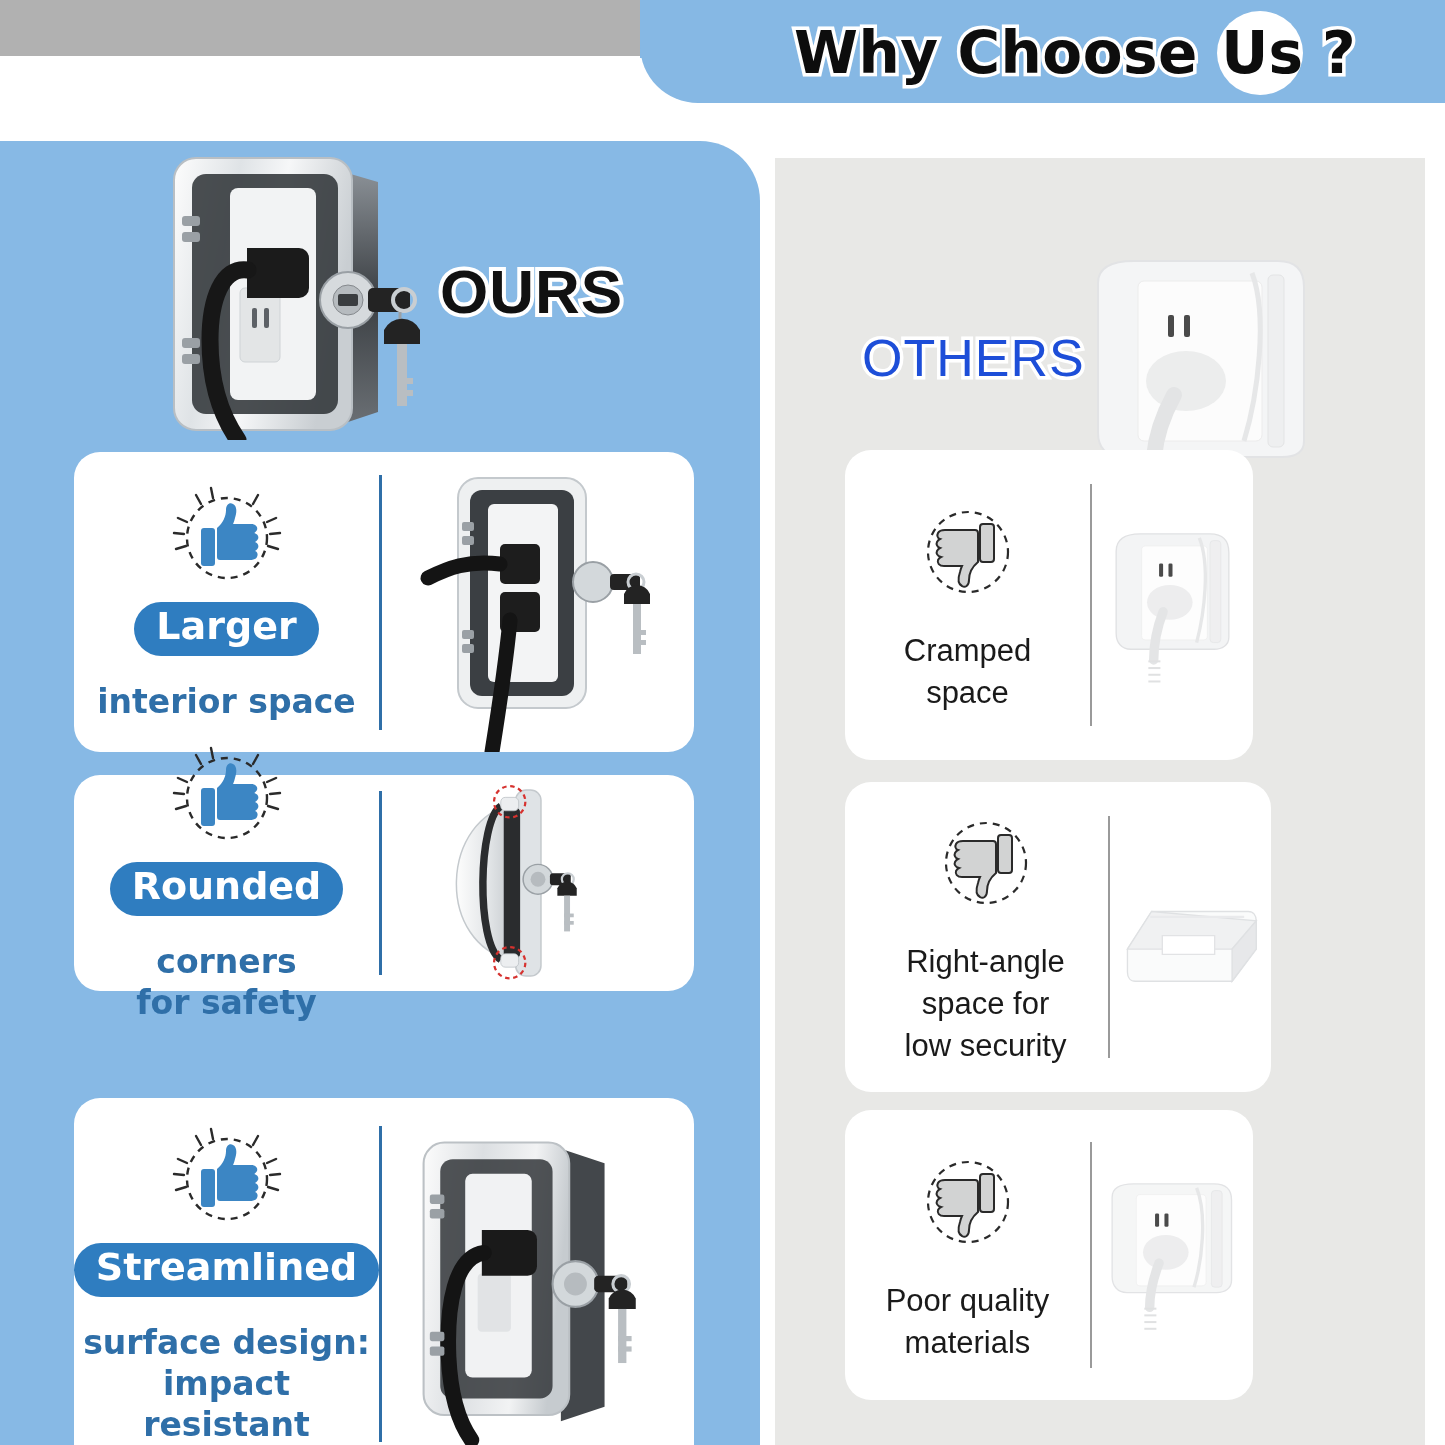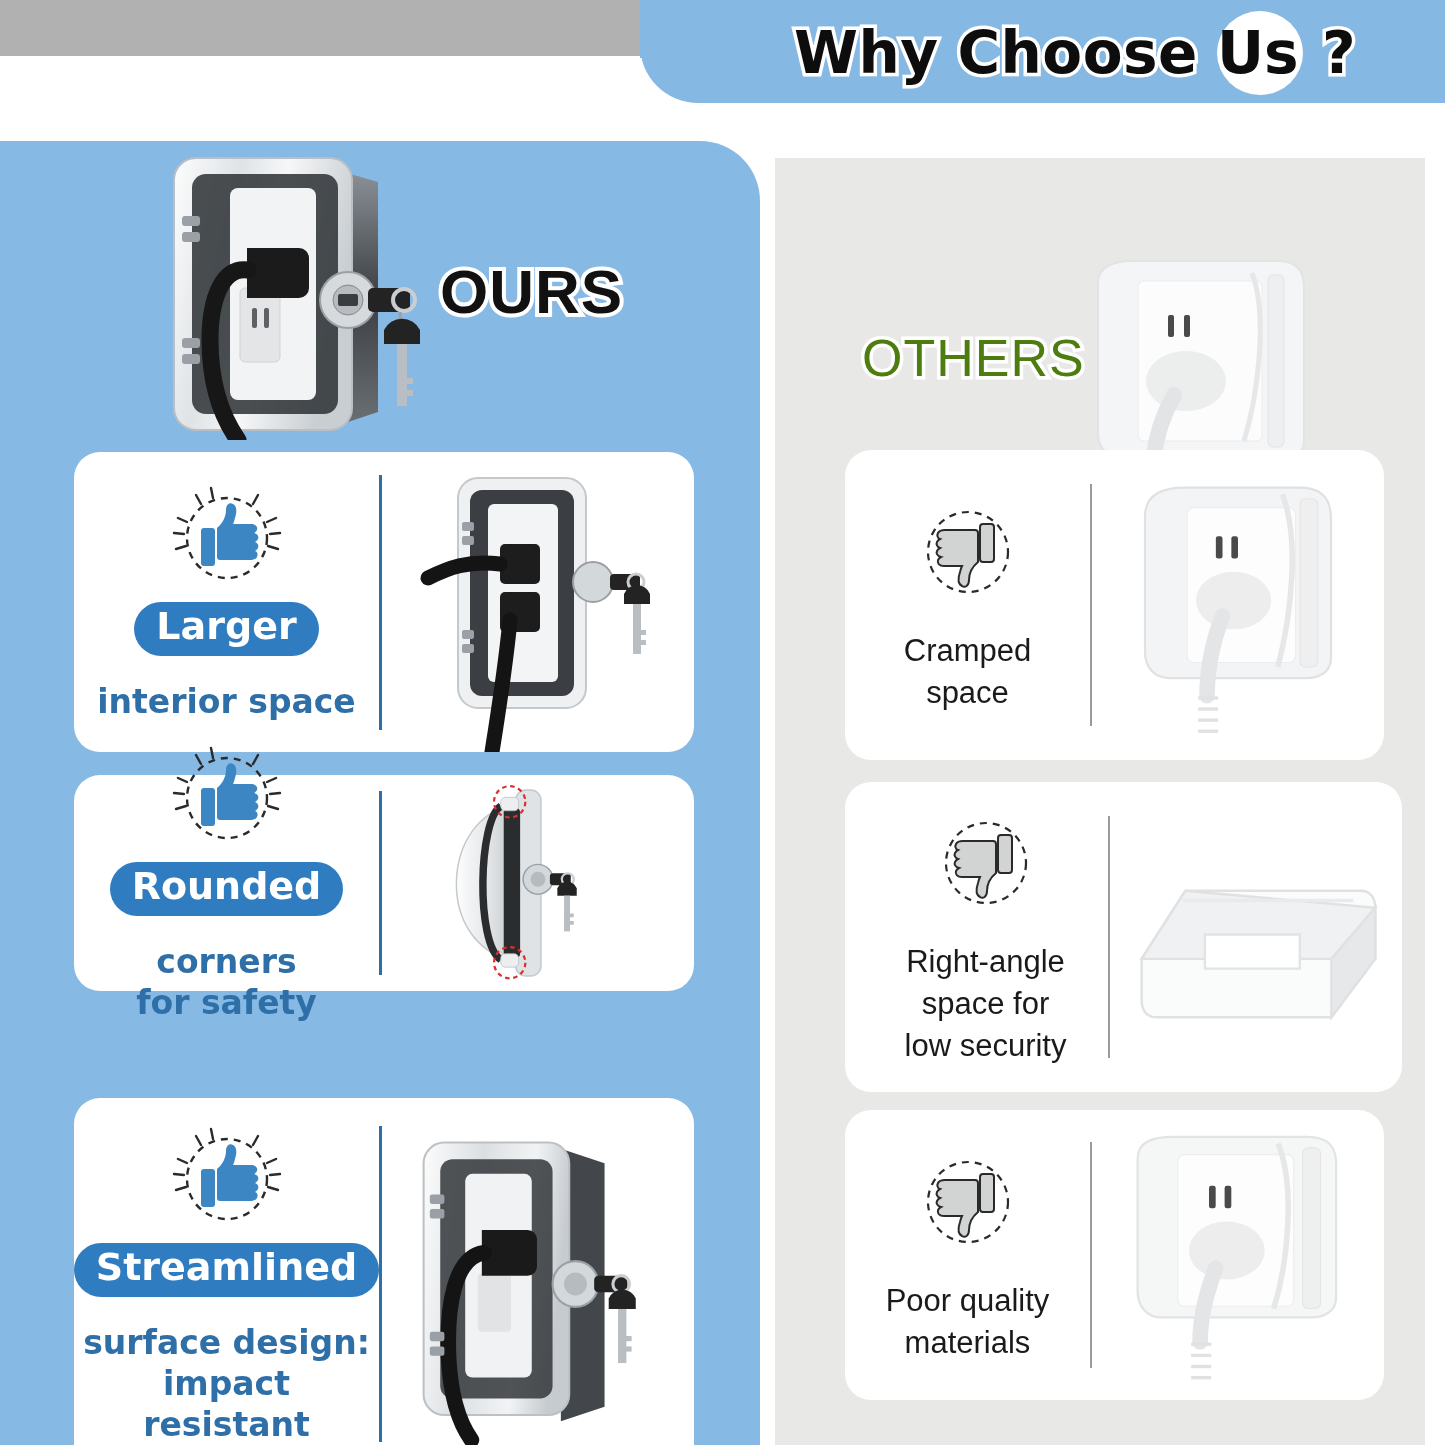--- a/index.html
+++ b/index.html
@@ -10,47 +10,47 @@
   .top-gray{position:absolute;left:0;top:0;width:640px;height:56px;background:#b1b1b1;}
   .top-blue{position:absolute;left:640px;top:0;width:805px;height:103px;background:#86b8e4;
             border-bottom-left-radius:58px;}
   .top-blue-fill{position:absolute;left:640px;top:0;width:805px;height:58px;background:#86b8e4;}
 
   .title{position:absolute;left:745px;top:12px;width:660px;height:82px;
          display:flex;align-items:center;justify-content:center;gap:19px;}
   .title-txt{font-size:58px;font-weight:bold;color:#0d0d0d;letter-spacing:.5px;
              -webkit-text-stroke:7px #ffffff;paint-order:stroke fill;
              font-family:"DejaVu Sans",sans-serif;}
-  .title-us-wrap{position:relative;display:inline-flex;align-items:center;justify-content:flex-start;
+  .title-us-wrap{position:relative;display:inline-flex;align-items:center;justify-content:flex-end;
                  width:86px;height:84px;}
   .title-us-ell{position:absolute;left:0;top:0;width:86px;height:84px;background:#ffffff;
                 border-radius:50%;}
   .title-us{position:relative;font-size:58px;font-weight:bold;color:#0d0d0d;
             font-family:"DejaVu Sans",sans-serif;}
 
   
   .panel-left{position:absolute;left:0;top:141px;width:760px;height:1304px;background:#87b9e5;
               border-top-right-radius:60px;}
   .panel-right{position:absolute;left:775px;top:158px;width:650px;height:1287px;background:#e8e8e6;}
 
   
   .hero-ours{position:absolute;left:152px;top:140px;width:300px;height:300px;}
   .hero-others{position:absolute;left:1082px;top:245px;width:250px;height:240px;}
 
   .label-ours{position:absolute;left:440px;top:256px;font-size:62px;font-weight:bold;
               color:#111;-webkit-text-stroke:8px #fff;paint-order:stroke fill;
               font-family:"Liberation Sans",sans-serif;letter-spacing:1px;}
   .label-others{position:absolute;left:862px;top:328px;font-size:52px;font-weight:normal;
-                color:#4d7c0f;-webkit-text-stroke:7px #fff;paint-order:stroke fill;
+                color:#1d4ed8;-webkit-text-stroke:7px #fff;paint-order:stroke fill;
                 font-family:"Liberation Sans",sans-serif;letter-spacing:1px;text-align:right;}
 
   
   .card{position:absolute;background:#fff;border-radius:26px;display:flex;align-items:stretch;}
   .card-l{left:74px;width:620px;}
-  .card-r{left:845px;width:539px;}
+  .card-r{left:845px;width:408px;}
 
   .cl1{top:452px;height:300px;}
   .cl2{top:775px;height:216px;}
   .cl3{top:1098px;height:372px;}
   .cr1{top:450px;height:310px;}
   .cr2{top:782px;height:310px;padding-left:18px;}
   .cr3{top:1110px;height:290px;}
 
   .card-text{display:flex;flex-direction:column;align-items:center;justify-content:center;
              box-sizing:border-box;}

